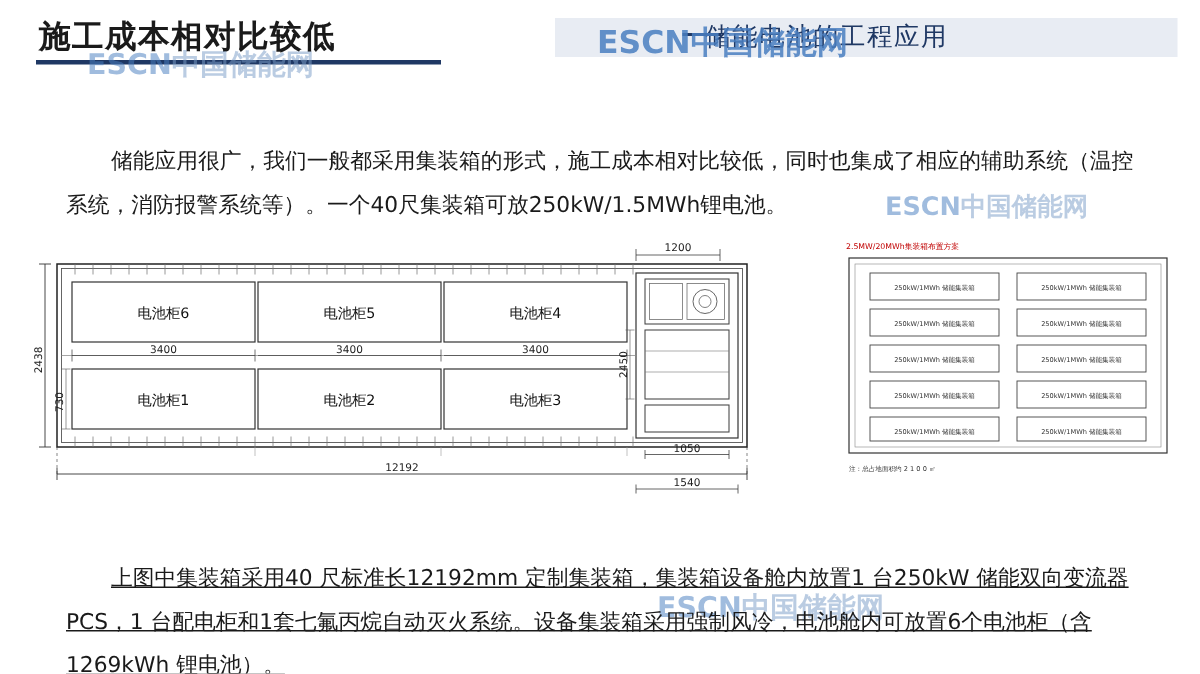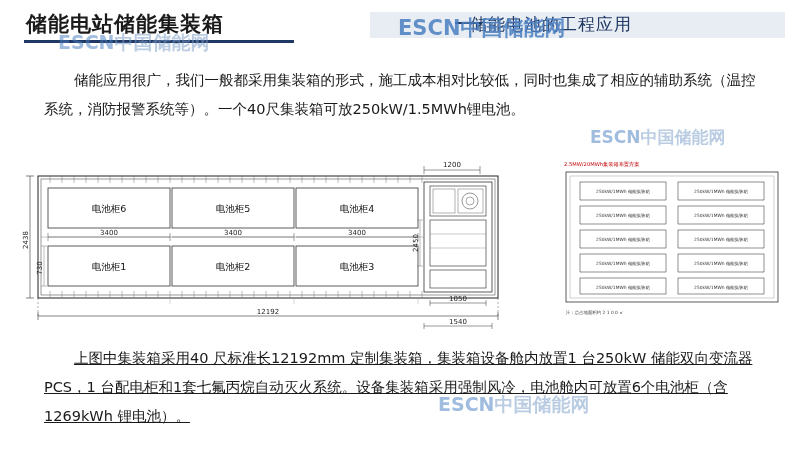--- a/index.html
+++ b/index.html
@@ -87,20 +87,21 @@
   .wm-5 { left: 195px; top: 258px; font-size: 19px; }
   .wm-6 { left: 438px; top: 392px; font-size: 19px; }
 
   
   .para {
     position: absolute;
     font-size: 14.5px;
     line-height: 29px;
     color: #1a1a1a;
     font-family: "DejaVu Sans", sans-serif;
+    margin-top: 28px;
   }
   .para-top {
     left: 44px;
     top: 66px;
     width: 716px;
   }
   .para-bottom {
     left: 44px;
     top: 344px;
     width: 716px;
@@ -146,21 +147,21 @@
     font-size: 4.4px;
     fill: #333;
     font-family: "DejaVu Sans", sans-serif;
   }
 </style>
 </head>
 <body>
 
 <div class="header">
   <div class="header-band"></div>
-  <div class="title-main">储能电站储能集装箱</div>
+  <div class="title-main">施工成本相对比较低</div>
   <div class="title-underline"></div>
   <div class="header-dash"></div>
   <div class="header-right-text">储能电池的工程应用</div>
 </div>
 
 <div class="wm wm-2"><span class="escn">ESCN</span><span>中国储能网</span></div>
 <div class="wm wm-1"><span class="escn">ESCN</span><span>中国储能网</span></div>
 <div class="wm wm-3"><span class="escn">ESCN</span><span>中国储能网</span></div>
 <div class="wm wm-4"><span class="escn">ESCN</span><span>中国储能网</span></div>
 <div class="wm wm-5"><span class="escn">ESCN</span><span>中国储能网</span></div>

